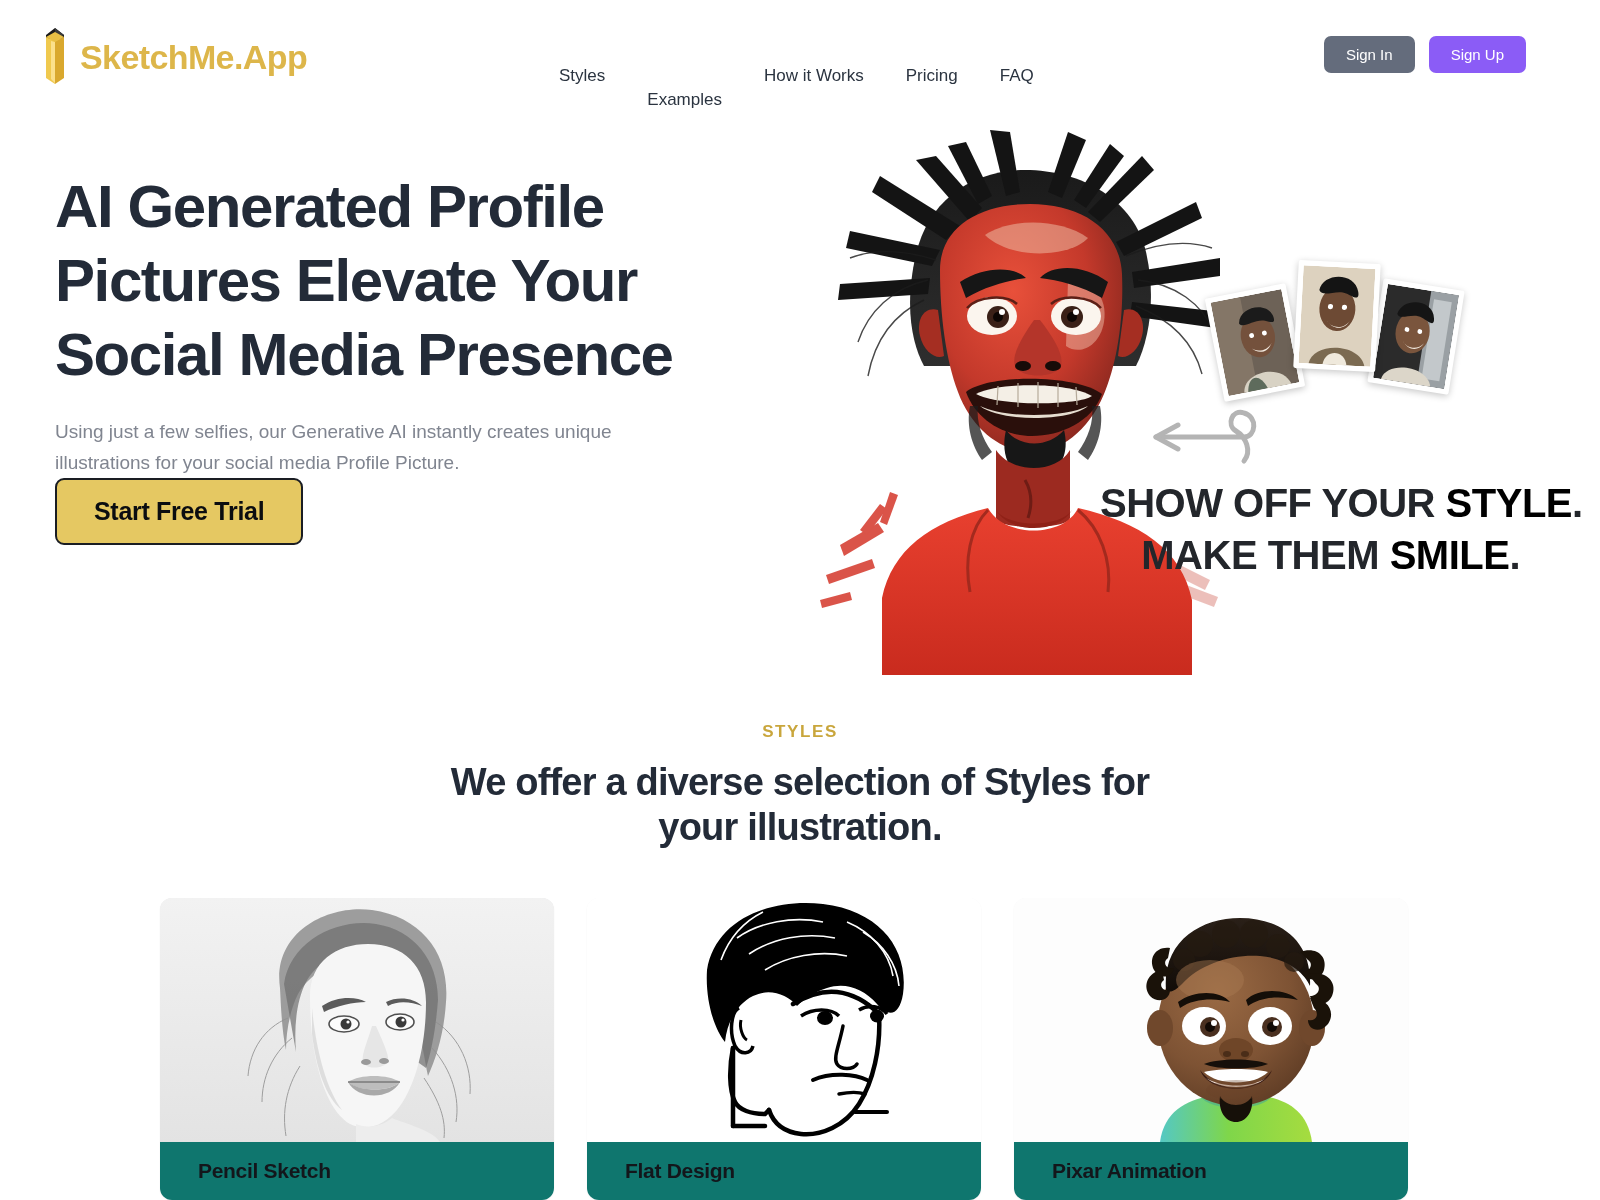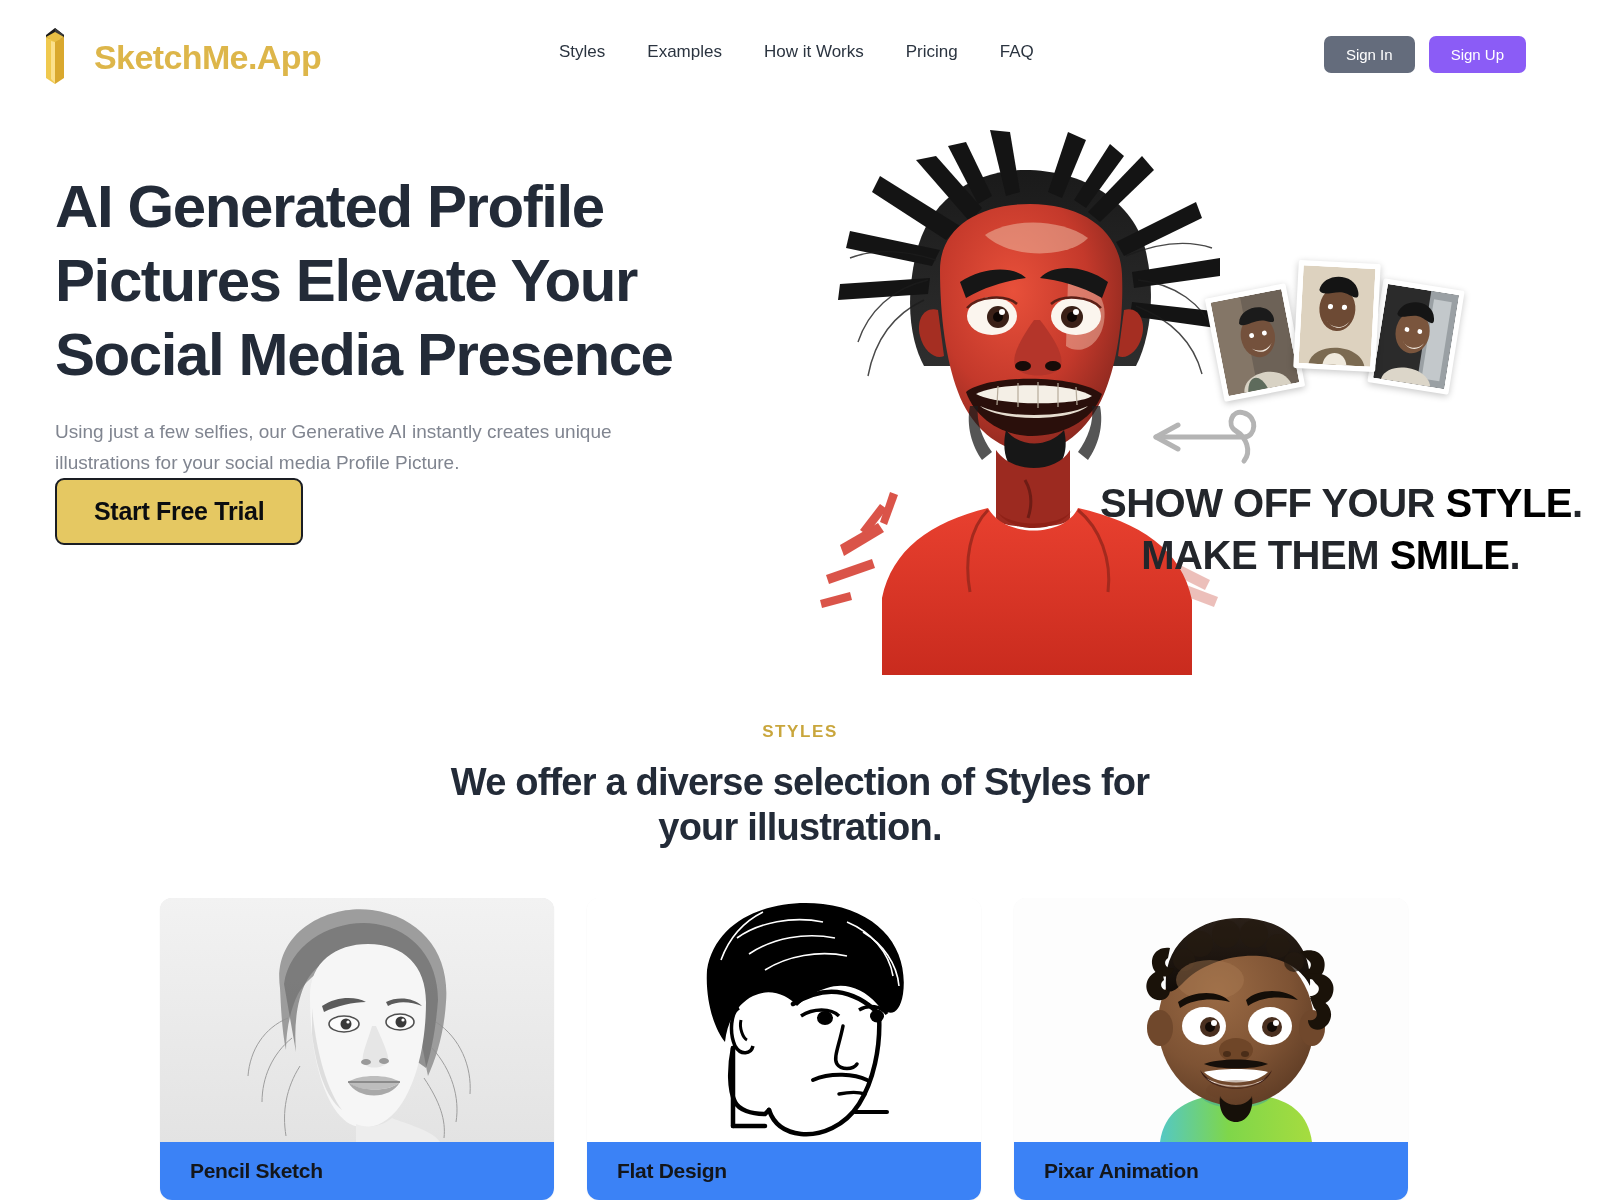--- a/index.html
+++ b/index.html
@@ -14,21 +14,21 @@
   }
   .page { position: relative; width: 1600px; height: 1200px; background:#fff; }
 
   
   .header {
     position: absolute; top: 0; left: 0; width: 1600px; height: 112px;
     display: flex; align-items: center; background: #fff;
   }
   .brand {
     position: absolute; left: 38px; top: 26px;
-    display: flex; align-items: center; gap: 22px; cursor: pointer;
+    display: flex; align-items: center; gap: 8px; cursor: pointer;
   }
   .logo-mark { width: 34px; height: 62px; position: relative; display:block; }
   .brand-name {
     font-size: 34px; font-weight: 700; color: #ddb64a;
     letter-spacing: -0.6px; line-height: 1; white-space: nowrap;
   }
   .nav {
     position: absolute; left: 559px; top: 42px;
     display: flex; align-items: center; gap: 0px;
   }
@@ -114,22 +114,22 @@
     display: flex; gap: 33px;
   }
   .card {
     width: 394px; height: 302px; border-radius: 12px; overflow: hidden;
     background: #f7f7f8; cursor: pointer; position: relative;
     box-shadow: 0 1px 2px rgba(0,0,0,0.05);
   }
   .card-img { width: 394px; height: 244px; position: relative; overflow: hidden; }
   .card-img svg { display:block; }
   .card-label {
-    height: 58px; background: #3b82f6; display: flex;
-    align-items: center; padding-left: 30px;
+    height: 58px; background: #0f766e; display: flex;
+    align-items: center; padding-left: 38px;
     font-size: 21px; font-weight: 700; color: #13161b;
     letter-spacing: -0.3px;
   }
 </style>
 </head>
 <body>
 
 <div class="page">
 
   <header class="header">
@@ -143,21 +143,21 @@
           <polygon points="17,15 26,11 26,52 17,58" fill="#d9a82e"></polygon>
           <polygon points="13,15 17,16 17,57 13,53" fill="#fbe08c"></polygon>
           <polygon points="8,11 17,6 26,11 17,16" fill="#e8bf45"></polygon>
         </svg>
       </span>
       <span class="brand-name">SketchMe.App</span>
     </div>
 
     <nav class="nav">
       <a href="#" style="margin-right:42px;">Styles</a>
-      <a href="#" style="margin-right:42px;">Examples</a>
+      <a href="#" style="margin-right:42px;margin-top:48px;">Examples</a>
       <a href="#" style="margin-right:42px;">How it Works</a>
       <a href="#" style="margin-right:42px;">Pricing</a>
       <a href="#">FAQ</a>
     </nav>
 
     <div class="auth">
       <button class="btn-signin">Sign In</button>
       <button class="btn-signup">Sign Up</button>
     </div>
   </header>

